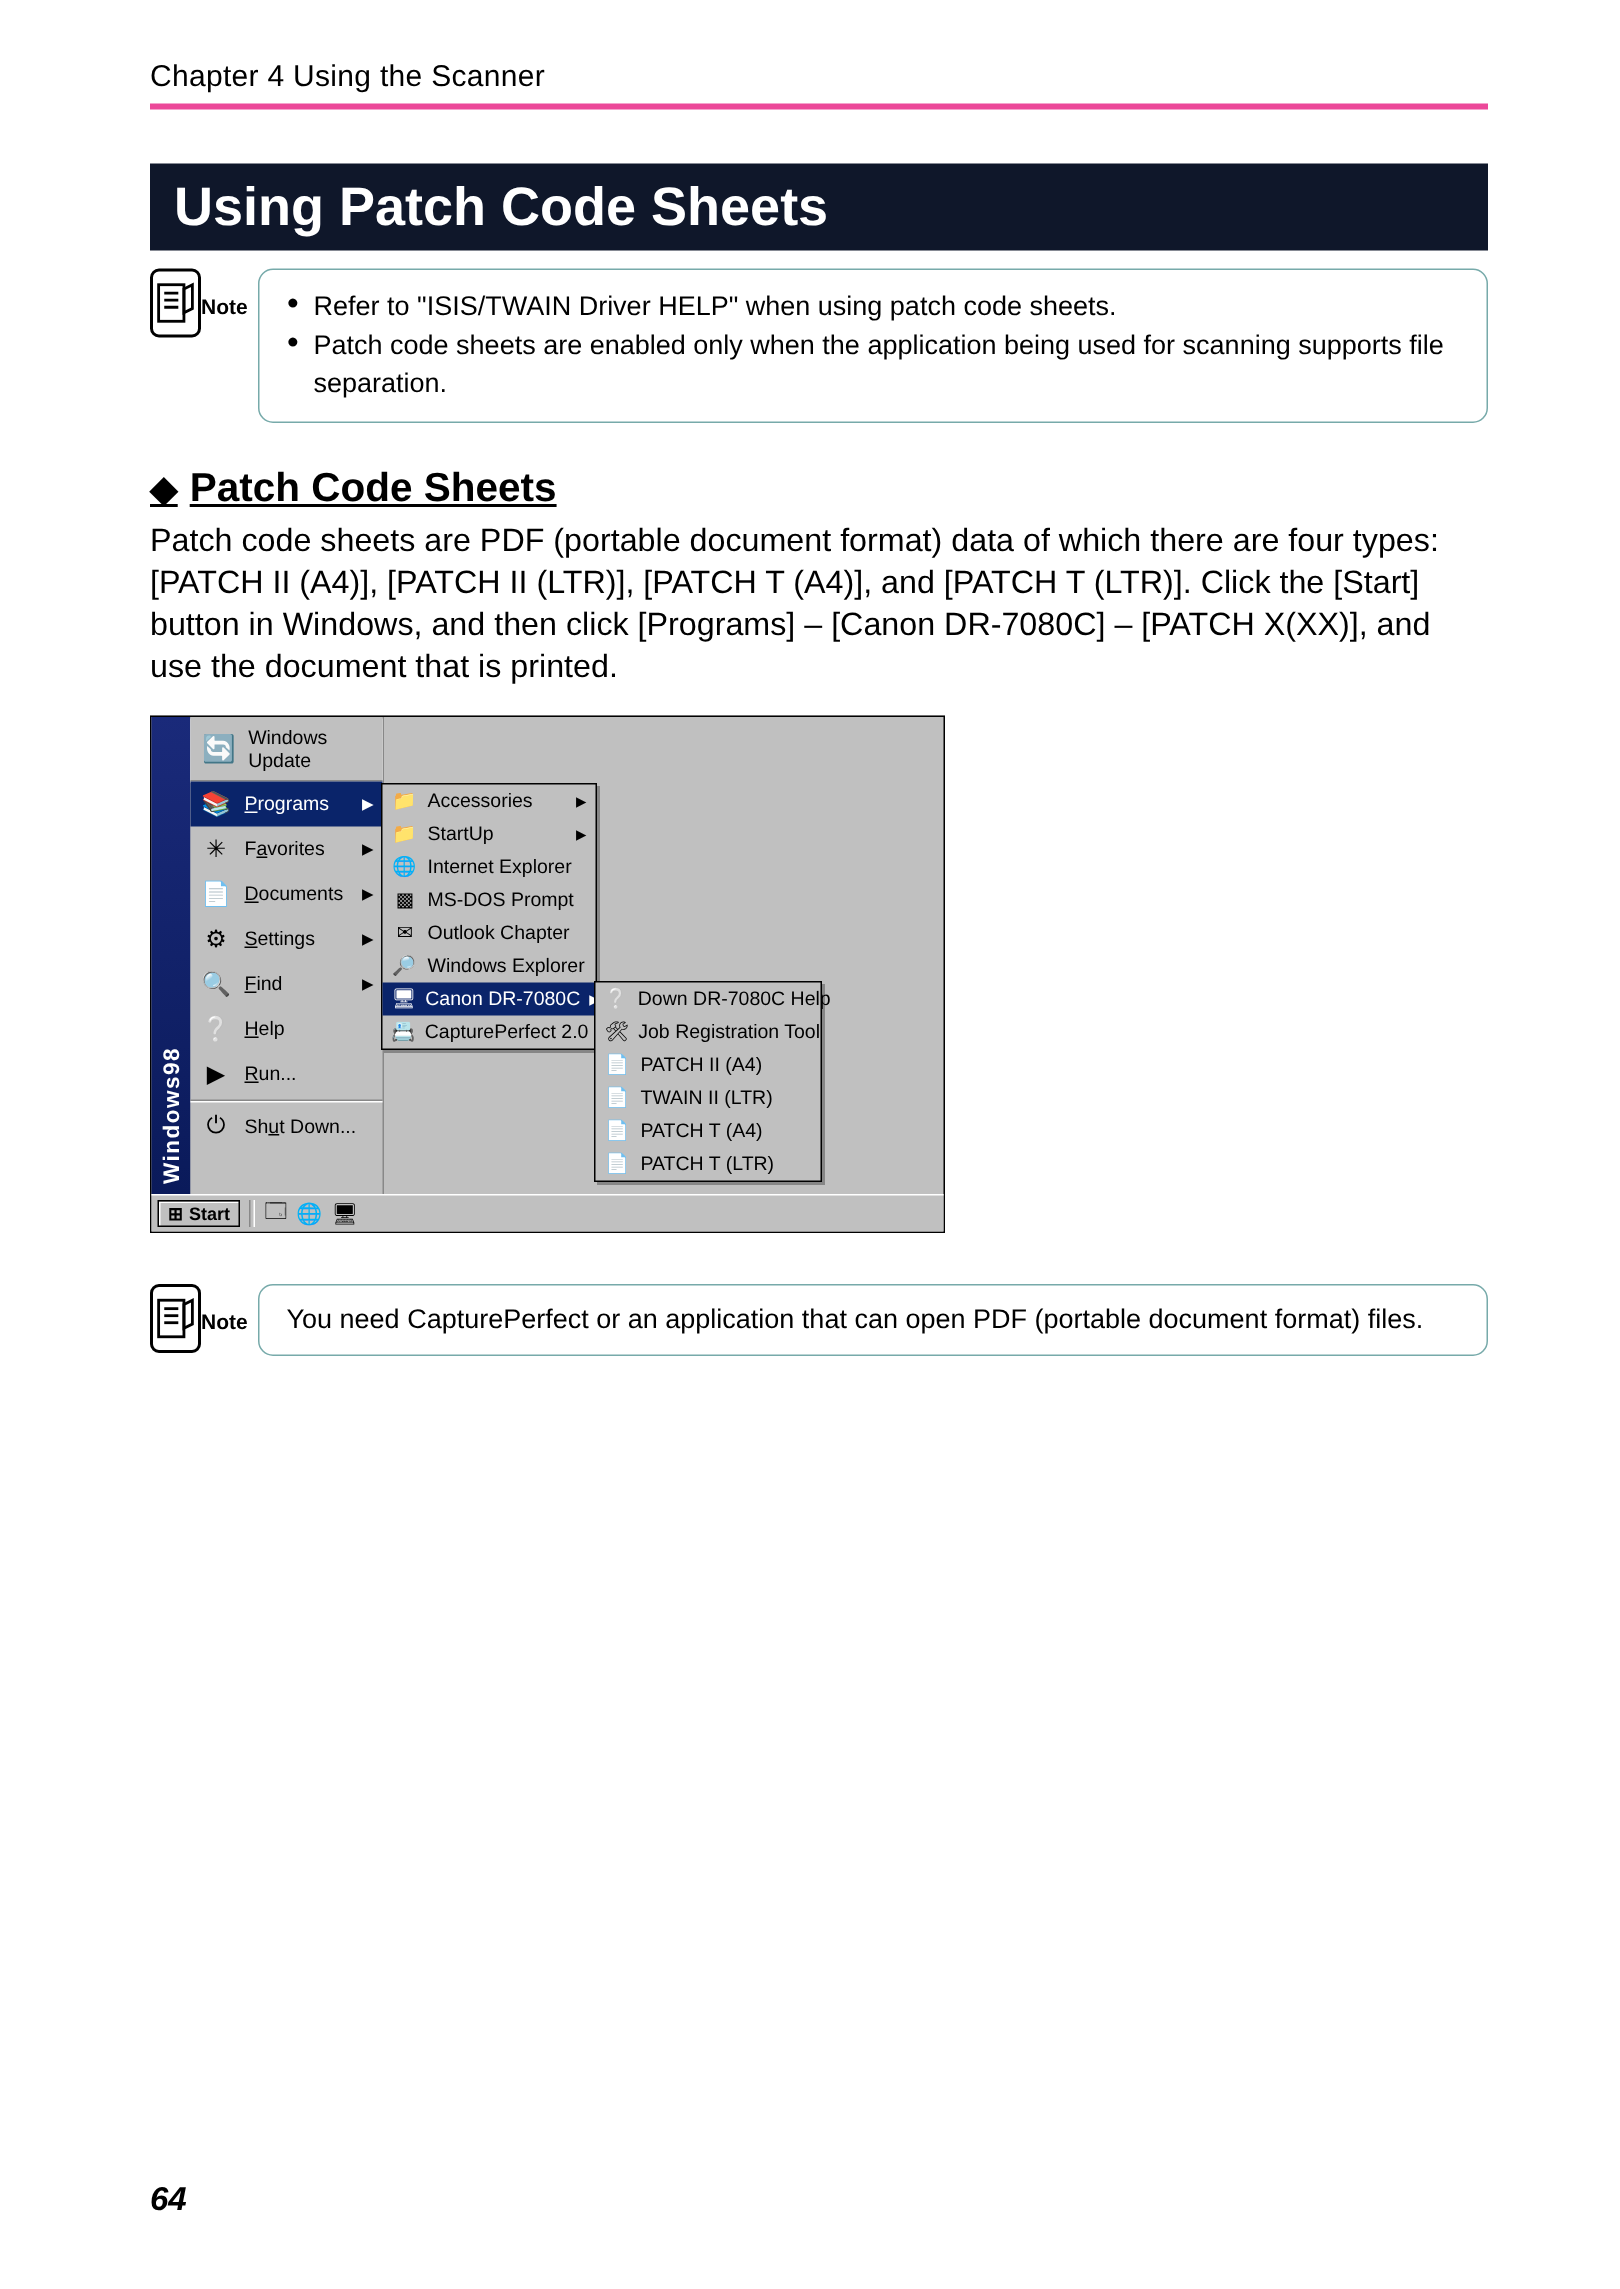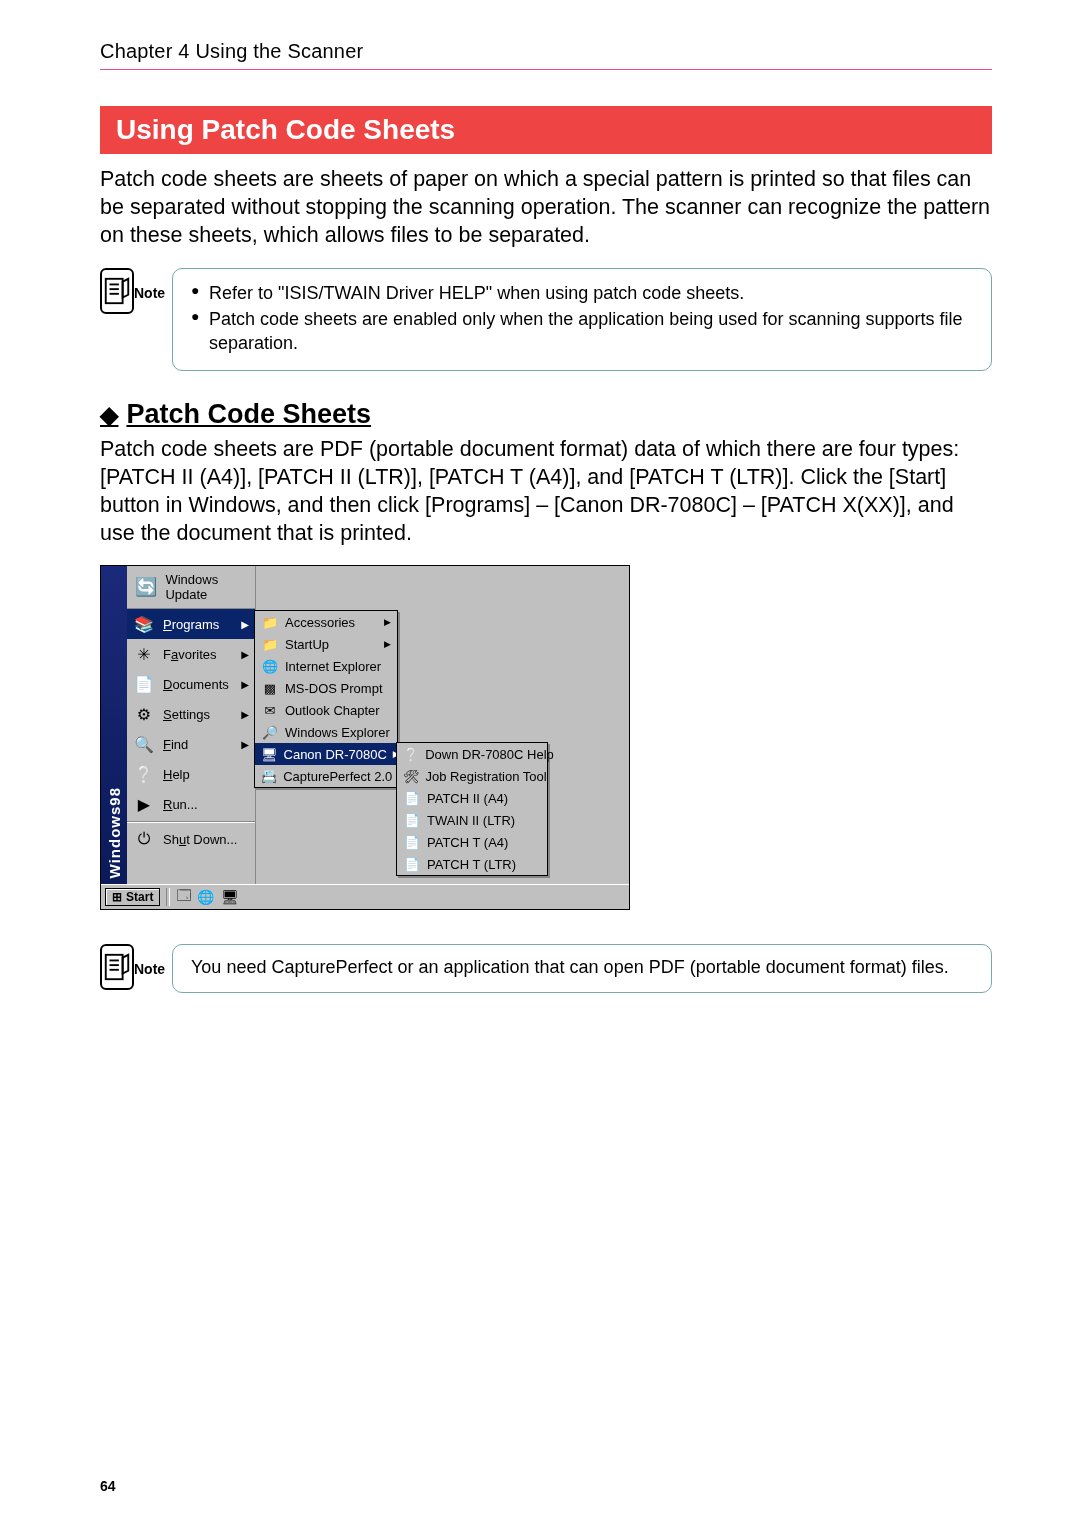--- a/index.html
+++ b/index.html
@@ -11,29 +11,29 @@
     height: 1526px;
     position: relative;
     color: #000;
   }
   .page {
     padding: 40px 88px 40px 100px;
     box-sizing: border-box;
   }
   .chapter-header {
     font-size: 20px;
-    border-bottom: 1px solid #ec4899;
+    border-bottom: 4px solid #ec4899;
     padding-bottom: 6px;
     margin-bottom: 36px;
     letter-spacing: 0.2px;
   }
   .section-title-bar {
-    background: #ef4444;
+    background: #0f172a;
     color: #fff;
-    font-size: 28px;
+    font-size: 36px;
     font-weight: bold;
     padding: 8px 16px;
     margin-bottom: 12px;
   }
   .body-text {
     font-size: 21.5px;
     line-height: 1.3;
     margin: 0 0 18px 0;
   }
   .note-row {
@@ -172,34 +172,33 @@
   .start-btn{
     display:flex;align-items:center;gap:4px;
     border:1px solid #000; background:#c0c0c0;
     padding:1px 6px; font-weight:bold; font-size:12px;
     box-shadow:inset 1px 1px 0 #fff;
   }
   .tray-ic{font-size:14px;}
   .tdiv{width:2px;height:18px;border-left:1px solid #888;border-right:1px solid #fff;}
 
   .page-num {
-    position:absolute; bottom:32px; left:100px;
-    font-weight:bold; font-size:14px;
+    position:absolute; bottom:47px; left:100px;
+    font-style:italic; font-weight:bold; font-size:22px;
   }
   u.ak{text-decoration:underline;}
 </style>
 </head>
 <body>
 
 <div class="page">
   <div class="chapter-header">Chapter 4    Using the Scanner</div>
 
   <div class="section-title-bar">Using Patch Code Sheets</div>
 
-  <p class="body-text">Patch code sheets are sheets of paper on which a special pattern is printed so that files can be separated without stopping the scanning operation. The scanner can recognize the pattern on these sheets, which allows files to be separated.</p>
 
   <div class="note-row">
     <div class="note-icon-col">
       <div class="note-icon">
         <svg viewBox="0 0 32 32">
             <rect x="4" y="3" width="18" height="26" fill="none" stroke="#000" stroke-width="2"></rect>
             <line x1="8" y1="9" x2="18" y2="9" stroke="#000" stroke-width="2"></line>
             <line x1="8" y1="14" x2="18" y2="14" stroke="#000" stroke-width="2"></line>
             <line x1="8" y1="19" x2="18" y2="19" stroke="#000" stroke-width="2"></line>
             <path d="M22 6 L28 3 L28 20 L22 23 Z" fill="none" stroke="#000" stroke-width="2"></path>

